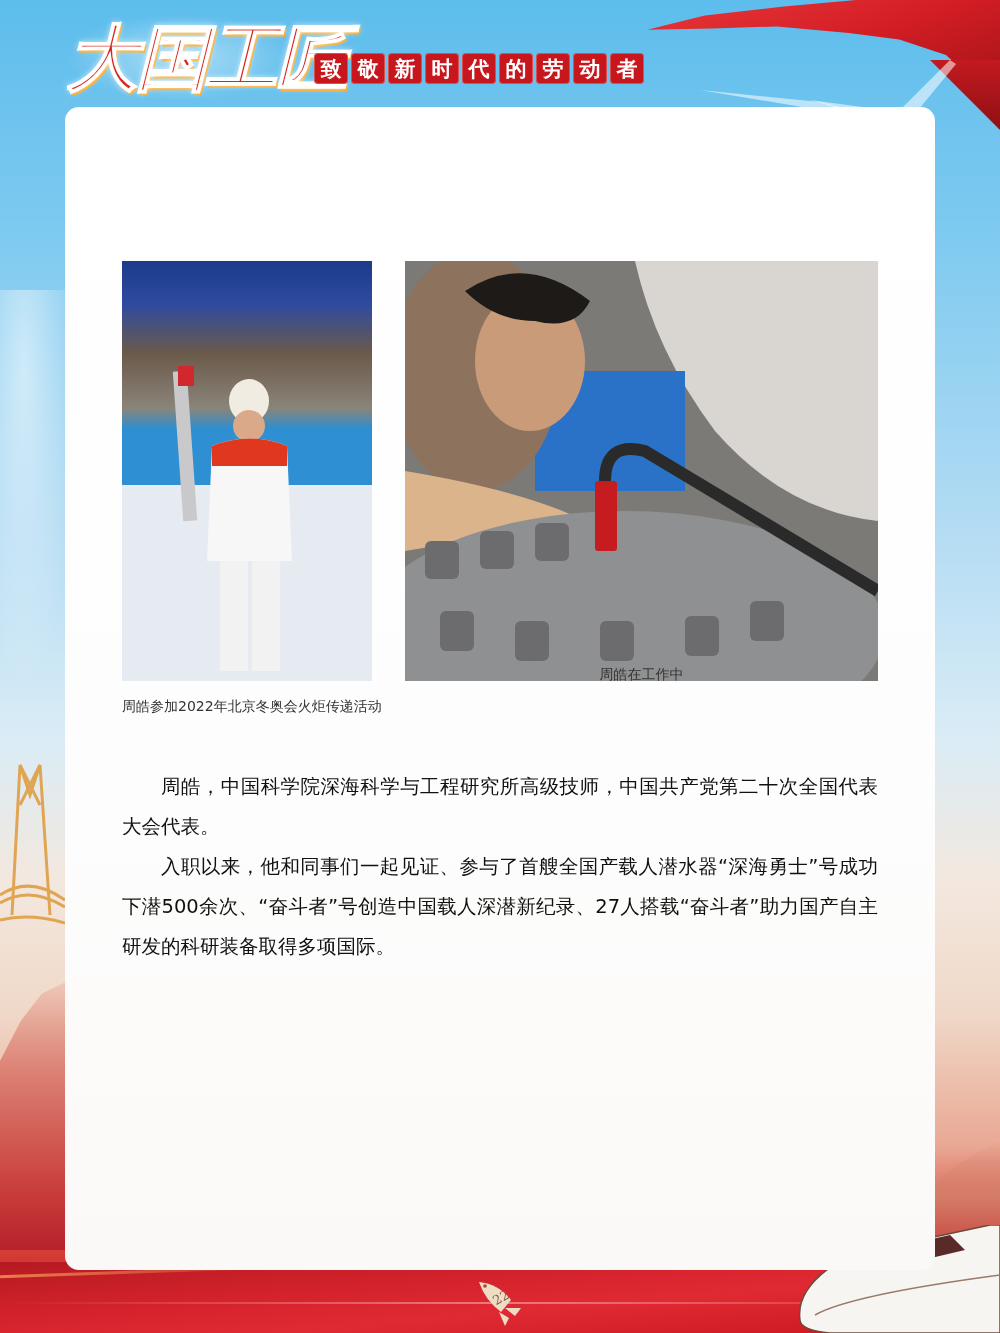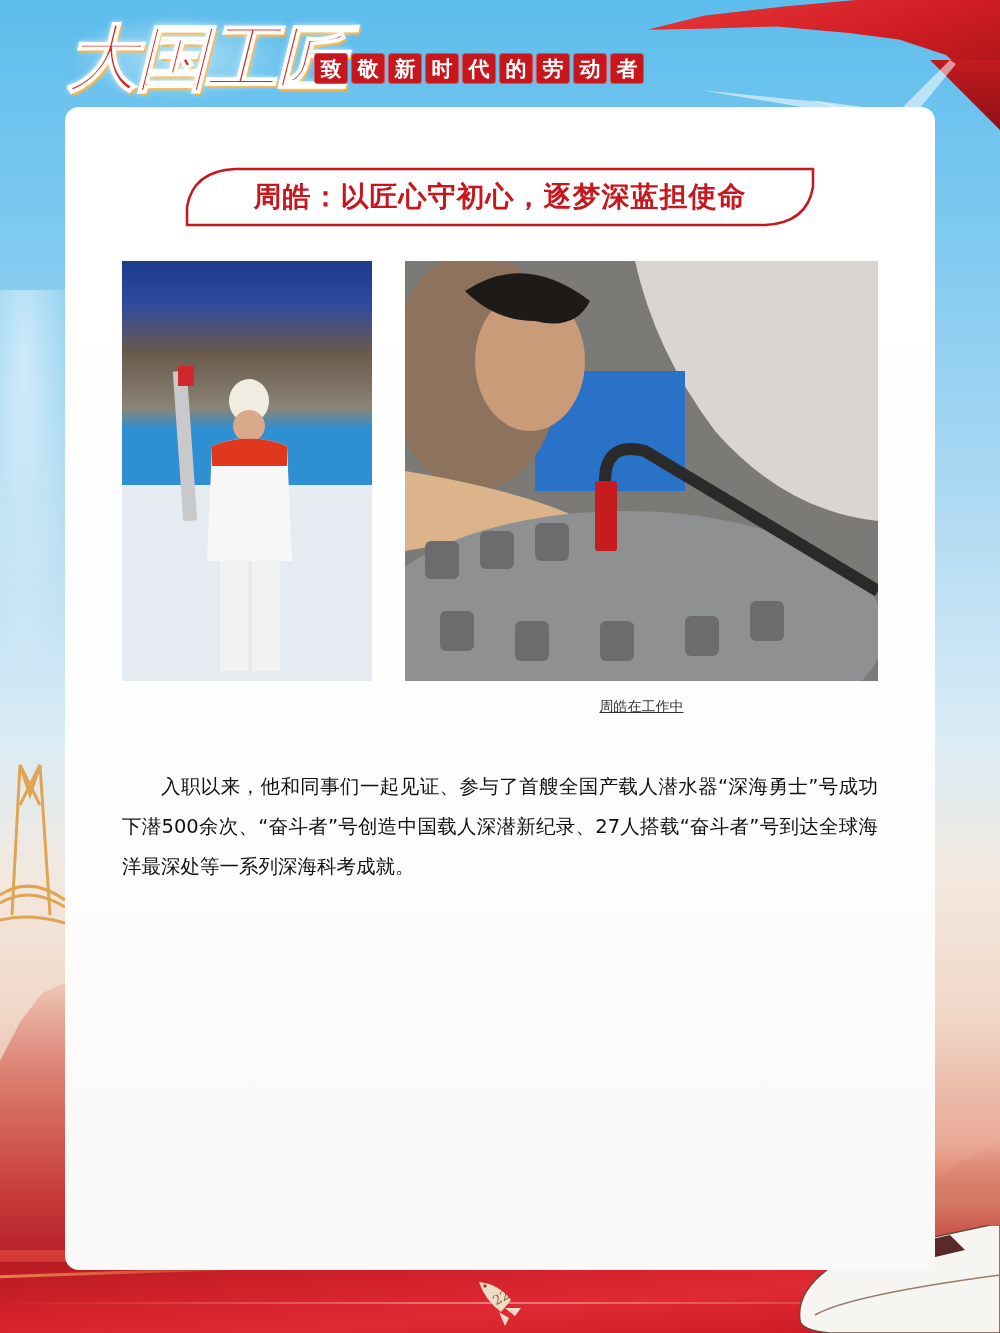--- a/index.html
+++ b/index.html
@@ -98,21 +98,21 @@
     background: linear-gradient(180deg, #1c3b8a 0%, #2d4aa0 10%, #6b5a4a 22%, #8a8478 35%, #2f8fd0 40%, #35a0e0 46%, #e8edf5 50%, #dfe6f0 80%, #c9d3e2 100%);
   }
   .photo-work { left:340px; top:154px; width:473px; height:420px;
     background: linear-gradient(135deg, #d8d4cc 0%, #a08670 20%, #6b5a4a 35%, #2a6cc0 48%, #8e8e90 60%, #6a6a6c 80%, #3a3a3c 100%);
   }
   .caption {
     position:absolute; font-size:14px; color:#333; line-height:26px;
     font-family:"DejaVu Sans", sans-serif;
   }
   .caption-torch { left:57px; top:586px; width:270px; }
-  .caption-work { left:340px; top:586px; width:473px; text-align:center;text-decoration:underline; }
+  .caption-work { left:340px; top:554px; width:473px; text-align:center; }
 
   .article {
     position:absolute; left:57px; top:660px; width:756px;
     font-size:19.5px; line-height:40px; color:#111;
     text-align:justify;
   }
   .article p { text-indent:2em; }
   .page-number {
     position:absolute; left:475px; top:1278px; width:56px; height:52px;
   }
@@ -161,26 +161,20 @@
   <span class="tag-char">新</span>
   <span class="tag-char">时</span>
   <span class="tag-char">代</span>
   <span class="tag-char">的</span>
   <span class="tag-char">劳</span>
   <span class="tag-char">动</span>
   <span class="tag-char">者</span>
 </div>
 
 <div class="card">
-  <div class="banner">
-    <svg width="630" height="60" viewBox="0 0 630 60">
-      <path d="M2 58 L2 40 Q8 4 50 2 L628 2 L628 20 Q622 56 580 58 Z" fill="none" stroke="#c8161d" stroke-width="2.5"></path>
-    </svg>
-    <div class="banner-title">周皓：以匠心守初心，逐梦深蓝担使命</div>
-  </div>
 
   <div class="photo photo-torch">
     <svg width="250" height="420" viewBox="0 0 250 420">
       <rect x="0" y="228" width="250" height="192" fill="#e6ebf2"></rect>
       <rect x="0" y="168" width="250" height="56" fill="#2e8fd2"></rect>
       <rect x="56" y="110" width="14" height="150" fill="#c9c9cc" transform="rotate(-4 63 185)"></rect>
       <rect x="56" y="105" width="16" height="20" fill="#d0282c"></rect>
       <ellipse cx="127" cy="140" rx="20" ry="22" fill="#f1ece2"></ellipse>
       <circle cx="127" cy="165" r="16" fill="#d9a98a"></circle>
       <path d="M90 185 Q127 170 165 185 L170 300 L85 300 Z" fill="#f7f7f7"></path>
@@ -206,24 +200,26 @@
         <rect x="75" y="270" width="34" height="38" rx="6"></rect>
         <rect x="130" y="262" width="34" height="38" rx="6"></rect>
         <rect x="35" y="350" width="34" height="40" rx="6"></rect>
         <rect x="110" y="360" width="34" height="40" rx="6"></rect>
         <rect x="195" y="360" width="34" height="40" rx="6"></rect>
         <rect x="280" y="355" width="34" height="40" rx="6"></rect>
         <rect x="345" y="340" width="34" height="40" rx="6"></rect>
       </g>
     </svg>
   </div>
+  <div class="caption caption-torch">周皓参加2022年北京冬奥会火炬传递活动</div>
   <div class="caption caption-work">周皓在工作中</div>
 
   <div class="article">
-    <p>入职以来，他和同事们一起见证、参与了首艘全国产载人潜水器“深海勇士”号成功下潜500余次、“奋斗者”号创造中国载人深潜新纪录、27人搭载“奋斗者”号到达全球海洋最深处等一系列深海科考成就。</p>
+    <p>周皓，中国科学院深海科学与工程研究所高级技师，中国共产党第二十次全国代表大会代表。</p>
+    <p>入职以来，他和同事们一起见证、参与了首艘全国产载人潜水器“深海勇士”号成功下潜500余次、“奋斗者”号创造中国载人深潜新纪录、27人搭载“奋斗者”助力国产自主研发的科研装备取得多项国际。</p>
   </div>
 </div>
 
 <svg class="page-number" viewBox="0 0 56 52">
   <path d="M4 4 Q24 6 36 22 L26 34 Q10 22 4 4 Z" fill="#efdcc4"></path>
   <path d="M30 30 L46 30 L40 38 Z" fill="#efdcc4"></path>
   <path d="M24 34 L30 48 L34 40 Z" fill="#efdcc4"></path>
   <circle cx="10" cy="8" r="1.8" fill="#a34a2e"></circle>
 </svg>
 <div class="page-number-text">22</div>

